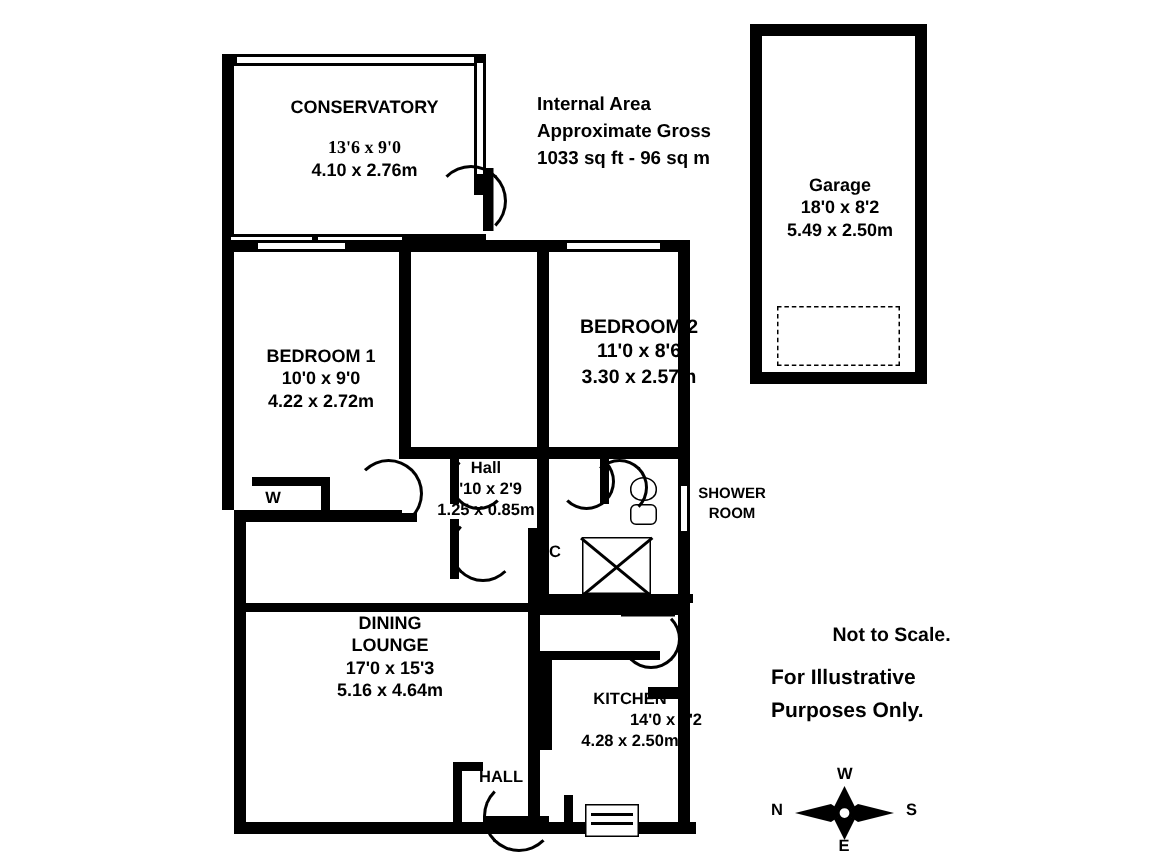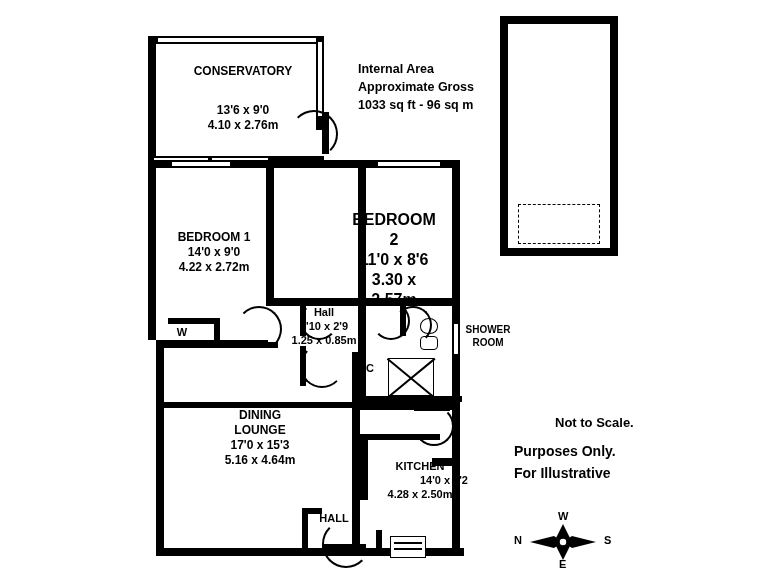--- a/index.html
+++ b/index.html
@@ -86,71 +86,76 @@
 </head>
 <body>
 
 <div id="plan">
 
   <div class="wall" style="left:500px; top:16px; width:118px; height:8px;"></div>
   <div class="wall" style="left:500px; top:16px; width:8px; height:240px;"></div>
   <div class="wall" style="left:610px; top:16px; width:8px; height:240px;"></div>
   <div class="wall" style="left:500px; top:248px; width:118px; height:8px;"></div>
   <div class="dashed-box" style="left:518px; top:204px; width:82px; height:40px;"></div>
+  <div class="room-label" style="left:508px; top:116px; width:104px; font-size:12px;">
+    <span class="ttl">Garage</span>
+    <span class="dim">18'0 x 8'2</span>
+    <span class="dim">5.49 x 2.50m</span>
+  </div>
 
   <div class="wall" style="left:148px; top:36px; width:8px; height:128px;"></div>
   <div class="window" style="left:156px; top:36px; width:168px; height:8px;"></div>
   <div class="wall" style="left:316px; top:36px; width:8px; height:8px;"></div>
   <div class="window" style="left:316px; top:40px; width:8px; height:78px;"></div>
   <div class="wall" style="left:316px; top:118px; width:8px; height:12px;"></div>
   <div class="window" style="left:150px; top:156px; width:60px; height:8px;"></div>
   <div class="wall" style="left:148px; top:156px; width:6px; height:8px;"></div>
   <div class="window" style="left:210px; top:156px; width:60px; height:8px;"></div>
   <div class="wall" style="left:268px; top:156px; width:56px; height:8px;"></div>
   <div class="room-label" style="left:168px; top:64px; width:150px; font-size:12px;">
     <span class="ttl">CONSERVATORY</span>
-    <span class="dim" style="margin-top:24px;">13'6 x 9'0</span>
+    <span class="dim" style="margin-top:12px;font-family:Liberation Serif, serif;">13'6 x 9'0</span>
     <span class="dim">4.10 x 2.76m</span>
   </div>
 
   <div class="door-arc" style="left:290px; top:110px; width:44px; height:44px; border-color:#000; border-left-color:transparent; border-bottom-color:transparent; border-radius:50%;"></div>
   <div class="thin-line" style="left:322px; top:112px; width:7px; height:42px;"></div>
 
   <div class="wall" style="left:148px; top:160px; width:312px; height:8px;"></div>
   <div class="wall" style="left:148px; top:160px; width:8px; height:180px;"></div>
   <div class="wall" style="left:156px; top:340px; width:8px; height:216px;"></div>
   <div class="wall" style="left:156px; top:548px; width:308px; height:8px;"></div>
   <div class="wall" style="left:452px; top:160px; width:8px; height:250px;"></div>
   <div class="wall" style="left:452px; top:410px; width:8px; height:146px;"></div>
 
   <div class="window" style="left:170px; top:160px; width:62px; height:8px;"></div>
   <div class="window" style="left:376px; top:160px; width:66px; height:8px;"></div>
 
   <div class="wall" style="left:266px; top:168px; width:8px; height:136px;"></div>
   <div class="wall" style="left:156px; top:340px; width:112px; height:8px;"></div>
   <div class="room-label" style="left:160px; top:230px; width:108px; font-size:12px;">
     <span class="ttl">BEDROOM 1</span>
-    <span class="dim">14'0 x 9'0</span>
+    <span class="dim">10'0 x 9'0</span>
     <span class="dim">4.22 x 2.72m</span>
   </div>
 
   <div class="wall" style="left:214px; top:318px; width:6px; height:24px;"></div>
   <div class="wall" style="left:168px; top:318px; width:52px; height:6px;"></div>
   <div class="small-label" style="left:172px; top:326px; width:20px; font-size:11px;">
     <span>W</span>
   </div>
 
   <div class="wall" style="left:358px; top:168px; width:8px; height:136px;"></div>
   <div class="wall" style="left:266px; top:298px; width:100px; height:8px;"></div>
 
   <div class="door-arc" style="left:300px; top:302px; width:34px; height:34px; border-color:#000; border-top-color:transparent; border-right-color:transparent;"></div>
   <div class="thin-line" style="left:300px; top:300px; width:6px; height:36px;"></div>
 
   <div class="wall" style="left:358px; top:298px; width:102px; height:8px;"></div>
-  <div class="room-label" style="left:348px; top:210px; width:92px; font-size:16px;">
+  <div class="room-label" style="left:380px; top:210px; width:92px; font-size:13px;">
     <span class="ttl">BEDROOM 2</span>
     <span class="dim">11'0 x 8'6</span>
     <span class="dim">3.30 x 2.57m</span>
   </div>
 
   <div class="door-arc" style="left:372px; top:302px; width:34px; height:34px; border-color:#000; border-top-color:transparent; border-left-color:transparent;"></div>
   <div class="thin-line" style="left:400px; top:300px; width:6px; height:36px;"></div>
 
   <div class="room-label" style="left:276px; top:306px; width:96px; font-size:11px;">
     <span class="ttl">Hall</span>
@@ -226,22 +231,22 @@
     <div>Internal Area</div>
     <div>Approximate Gross</div>
     <div>1033 sq ft - 96 sq m</div>
   </div>
 
   <div class="note" style="left:514px; top:414px; font-size:13px;margin-left:41px;">
     <span>Not to Scale.</span>
   </div>
 
   <div class="note" style="left:514px; top:440px; font-size:14px; line-height:1.6;">
+    <div>For Illustrative</div>
     <div>Purposes Only.</div>
-    <div>For Illustrative</div>
   </div>
 
   <div class="compass" style="left:508px; top:514px; width:110px; height:56px;">
     <svg width="110" height="56" viewBox="0 0 110 56">
       <polygon points="55,10 62,24 55,28 48,24" fill="#000"></polygon>
       <polygon points="55,46 62,32 55,28 48,32" fill="#000"></polygon>
       <polygon points="22,28 46,22 55,28 46,34" fill="#000"></polygon>
       <polygon points="88,28 64,22 55,28 64,34" fill="#000"></polygon>
       <circle cx="55" cy="28" r="4" fill="#fff" stroke="#000" stroke-width="1.5"></circle>
     </svg>

